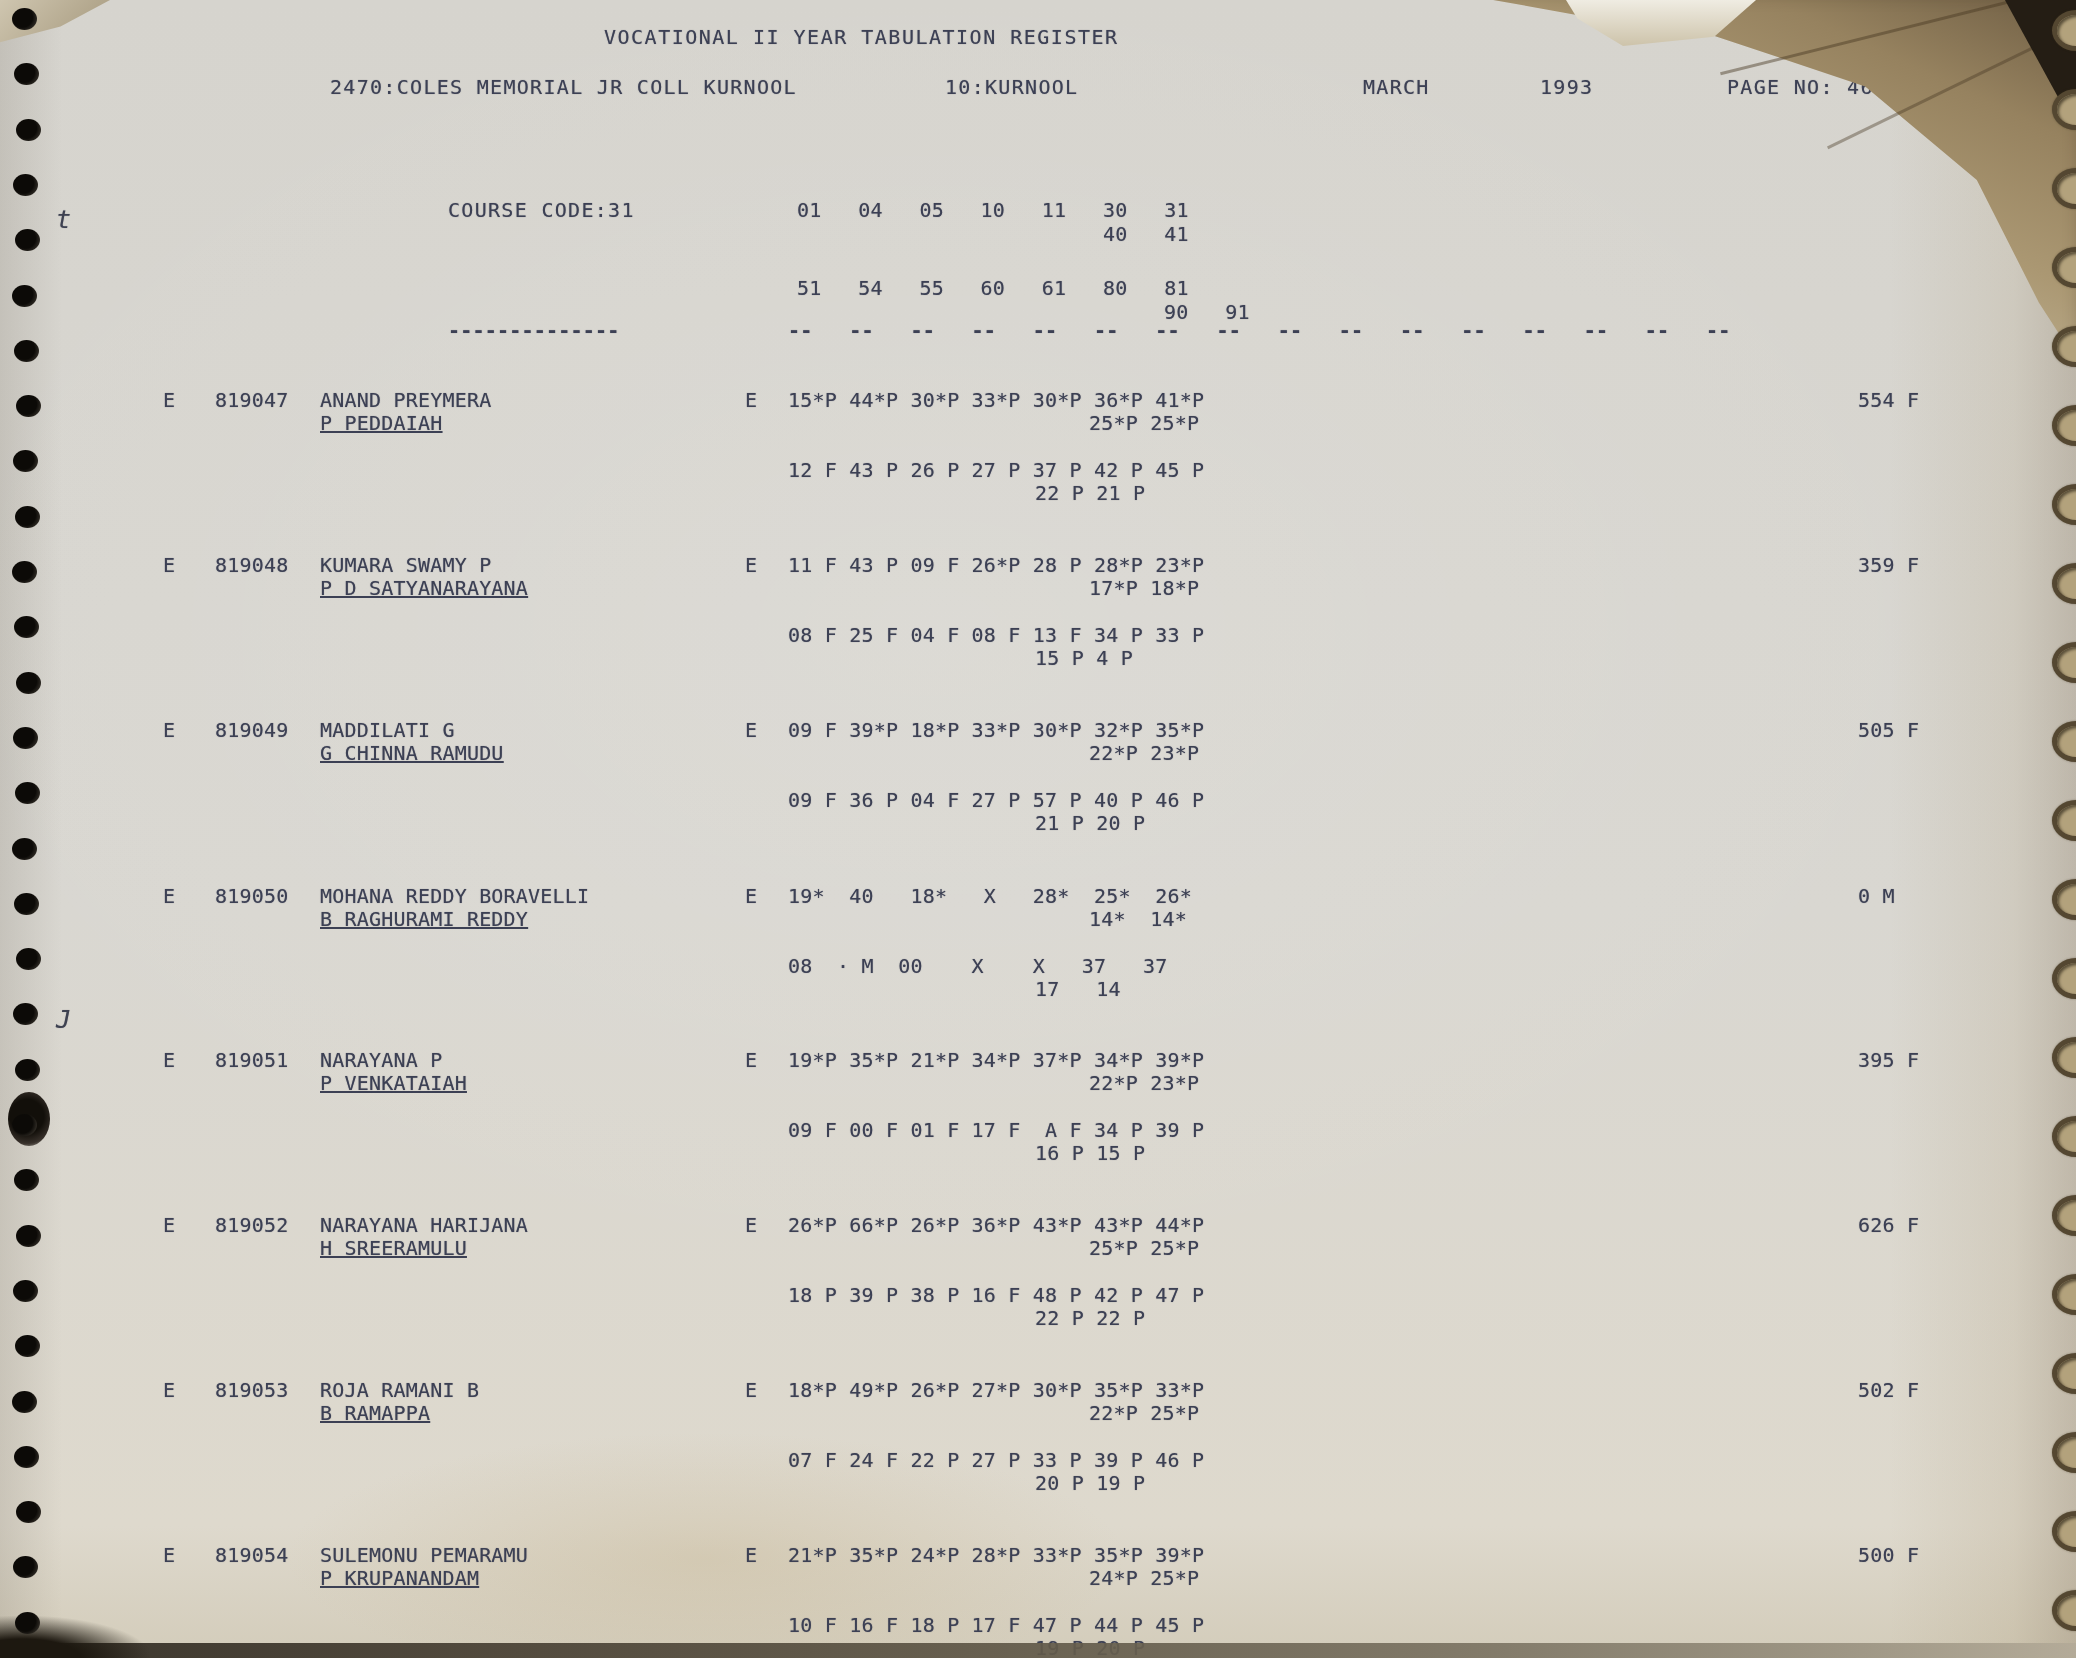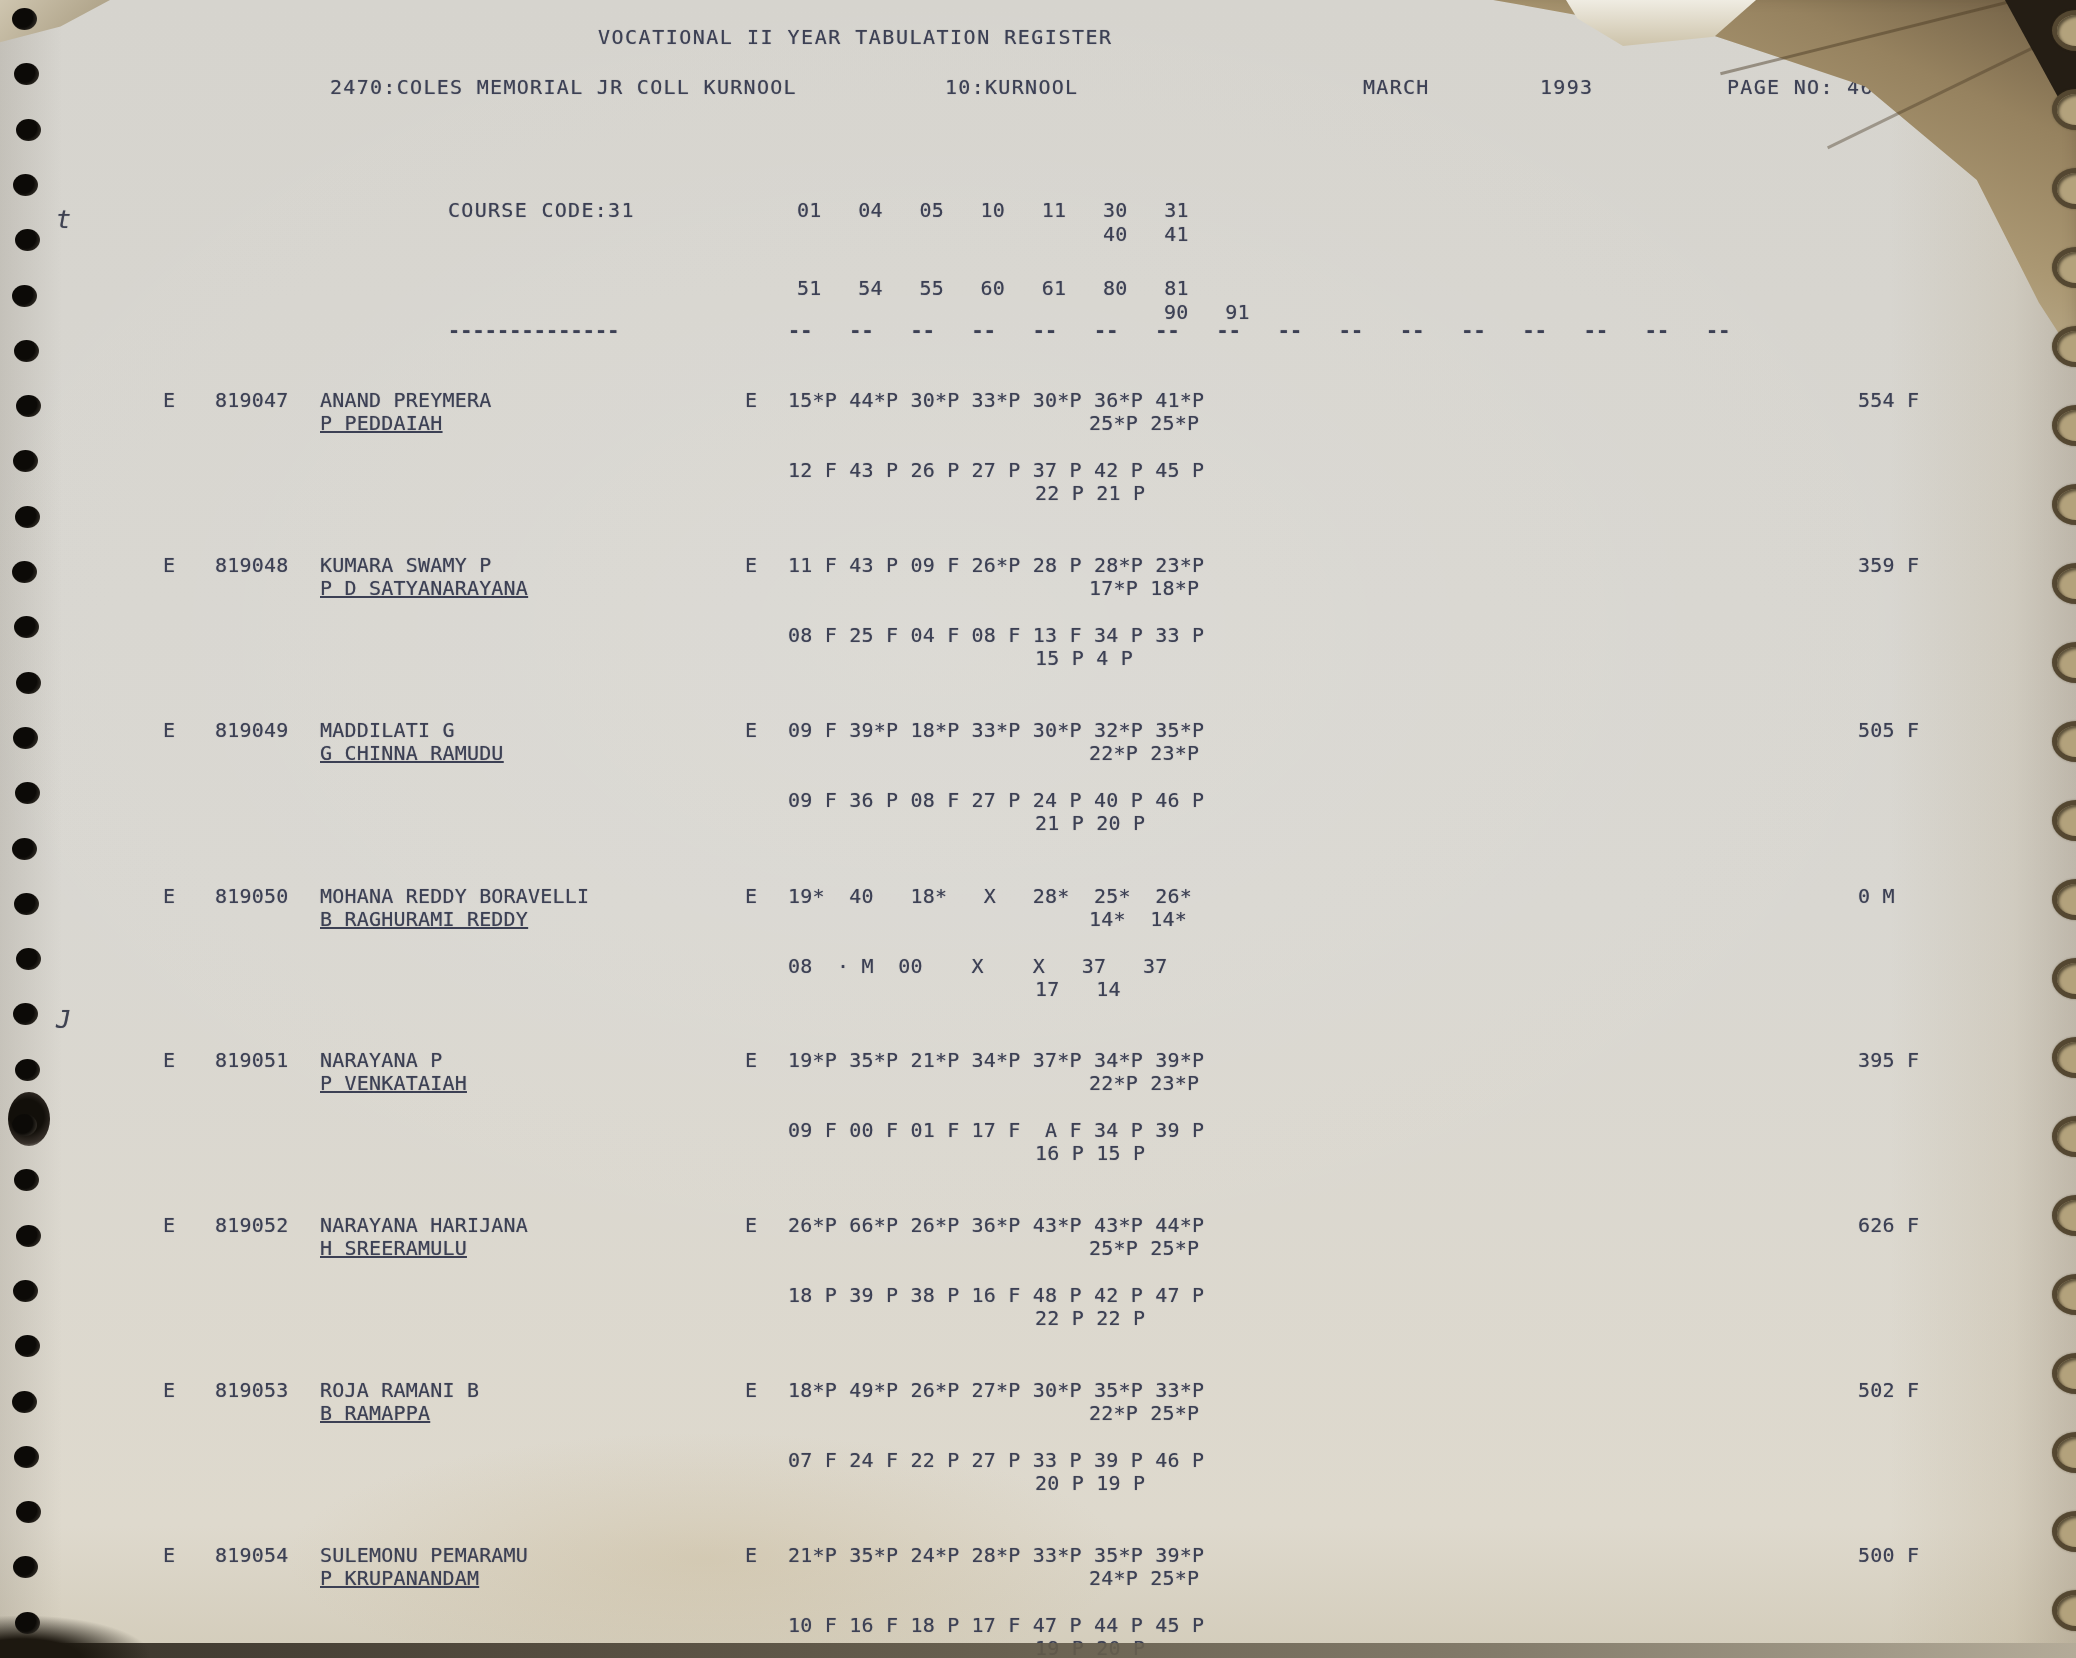--- a/index.html
+++ b/index.html
@@ -18,21 +18,21 @@
     position:absolute;
     font-family:"DejaVu Sans Mono","Liberation Mono",monospace;
     font-size:20px;
     line-height:24px;
     color:#3c4054;
     white-space:pre;
     letter-spacing:0.2px;
     text-shadow:0 0 1px rgba(58,62,82,0.55);
   }
   .hdr{letter-spacing:1.3px;}
-  .title{letter-spacing:1.5px;}
+  .title{letter-spacing:1.5px;margin-left:6px;}
   
   .pos-title{left:598px;top:25px;}
   .pos-college{left:330px;top:75px;}
   .pos-district{left:945px;top:75px;}
   .pos-month{left:1363px;top:75px;}
   .pos-year{left:1540px;top:75px;}
   .pos-page{left:1727px;top:75px;}
   .pos-course{left:448px;top:198px;}
   .pos-subj1{left:797px;top:198px;}
   .pos-subj1b{left:1103px;top:222px;}
@@ -122,21 +122,21 @@
 </div>
 
 <div class="student" style="top:718px">
   <span class="print flag">E</span>
   <span class="print roll">819049</span>
   <span class="print name">MADDILATI G</span>
   <span class="print parent">G CHINNA RAMUDU</span>
   <span class="print mflag">E</span>
   <span class="print m1">09 F 39*P 18*P 33*P 30*P 32*P 35*P</span>
   <span class="print m2">22*P 23*P</span>
-  <span class="print m3">09 F 36 P 08 F 27 P 24 P 40 P 46 P</span>
+  <span class="print m3">09 F 36 P 04 F 27 P 57 P 40 P 46 P</span>
   <span class="print m4">21 P 20 P</span>
   <span class="print total">505 F</span>
 </div>
 
 <div class="student" style="top:884px">
   <span class="print flag">E</span>
   <span class="print roll">819050</span>
   <span class="print name">MOHANA REDDY BORAVELLI</span>
   <span class="print parent">B RAGHURAMI REDDY</span>
   <span class="print mflag">E</span>

